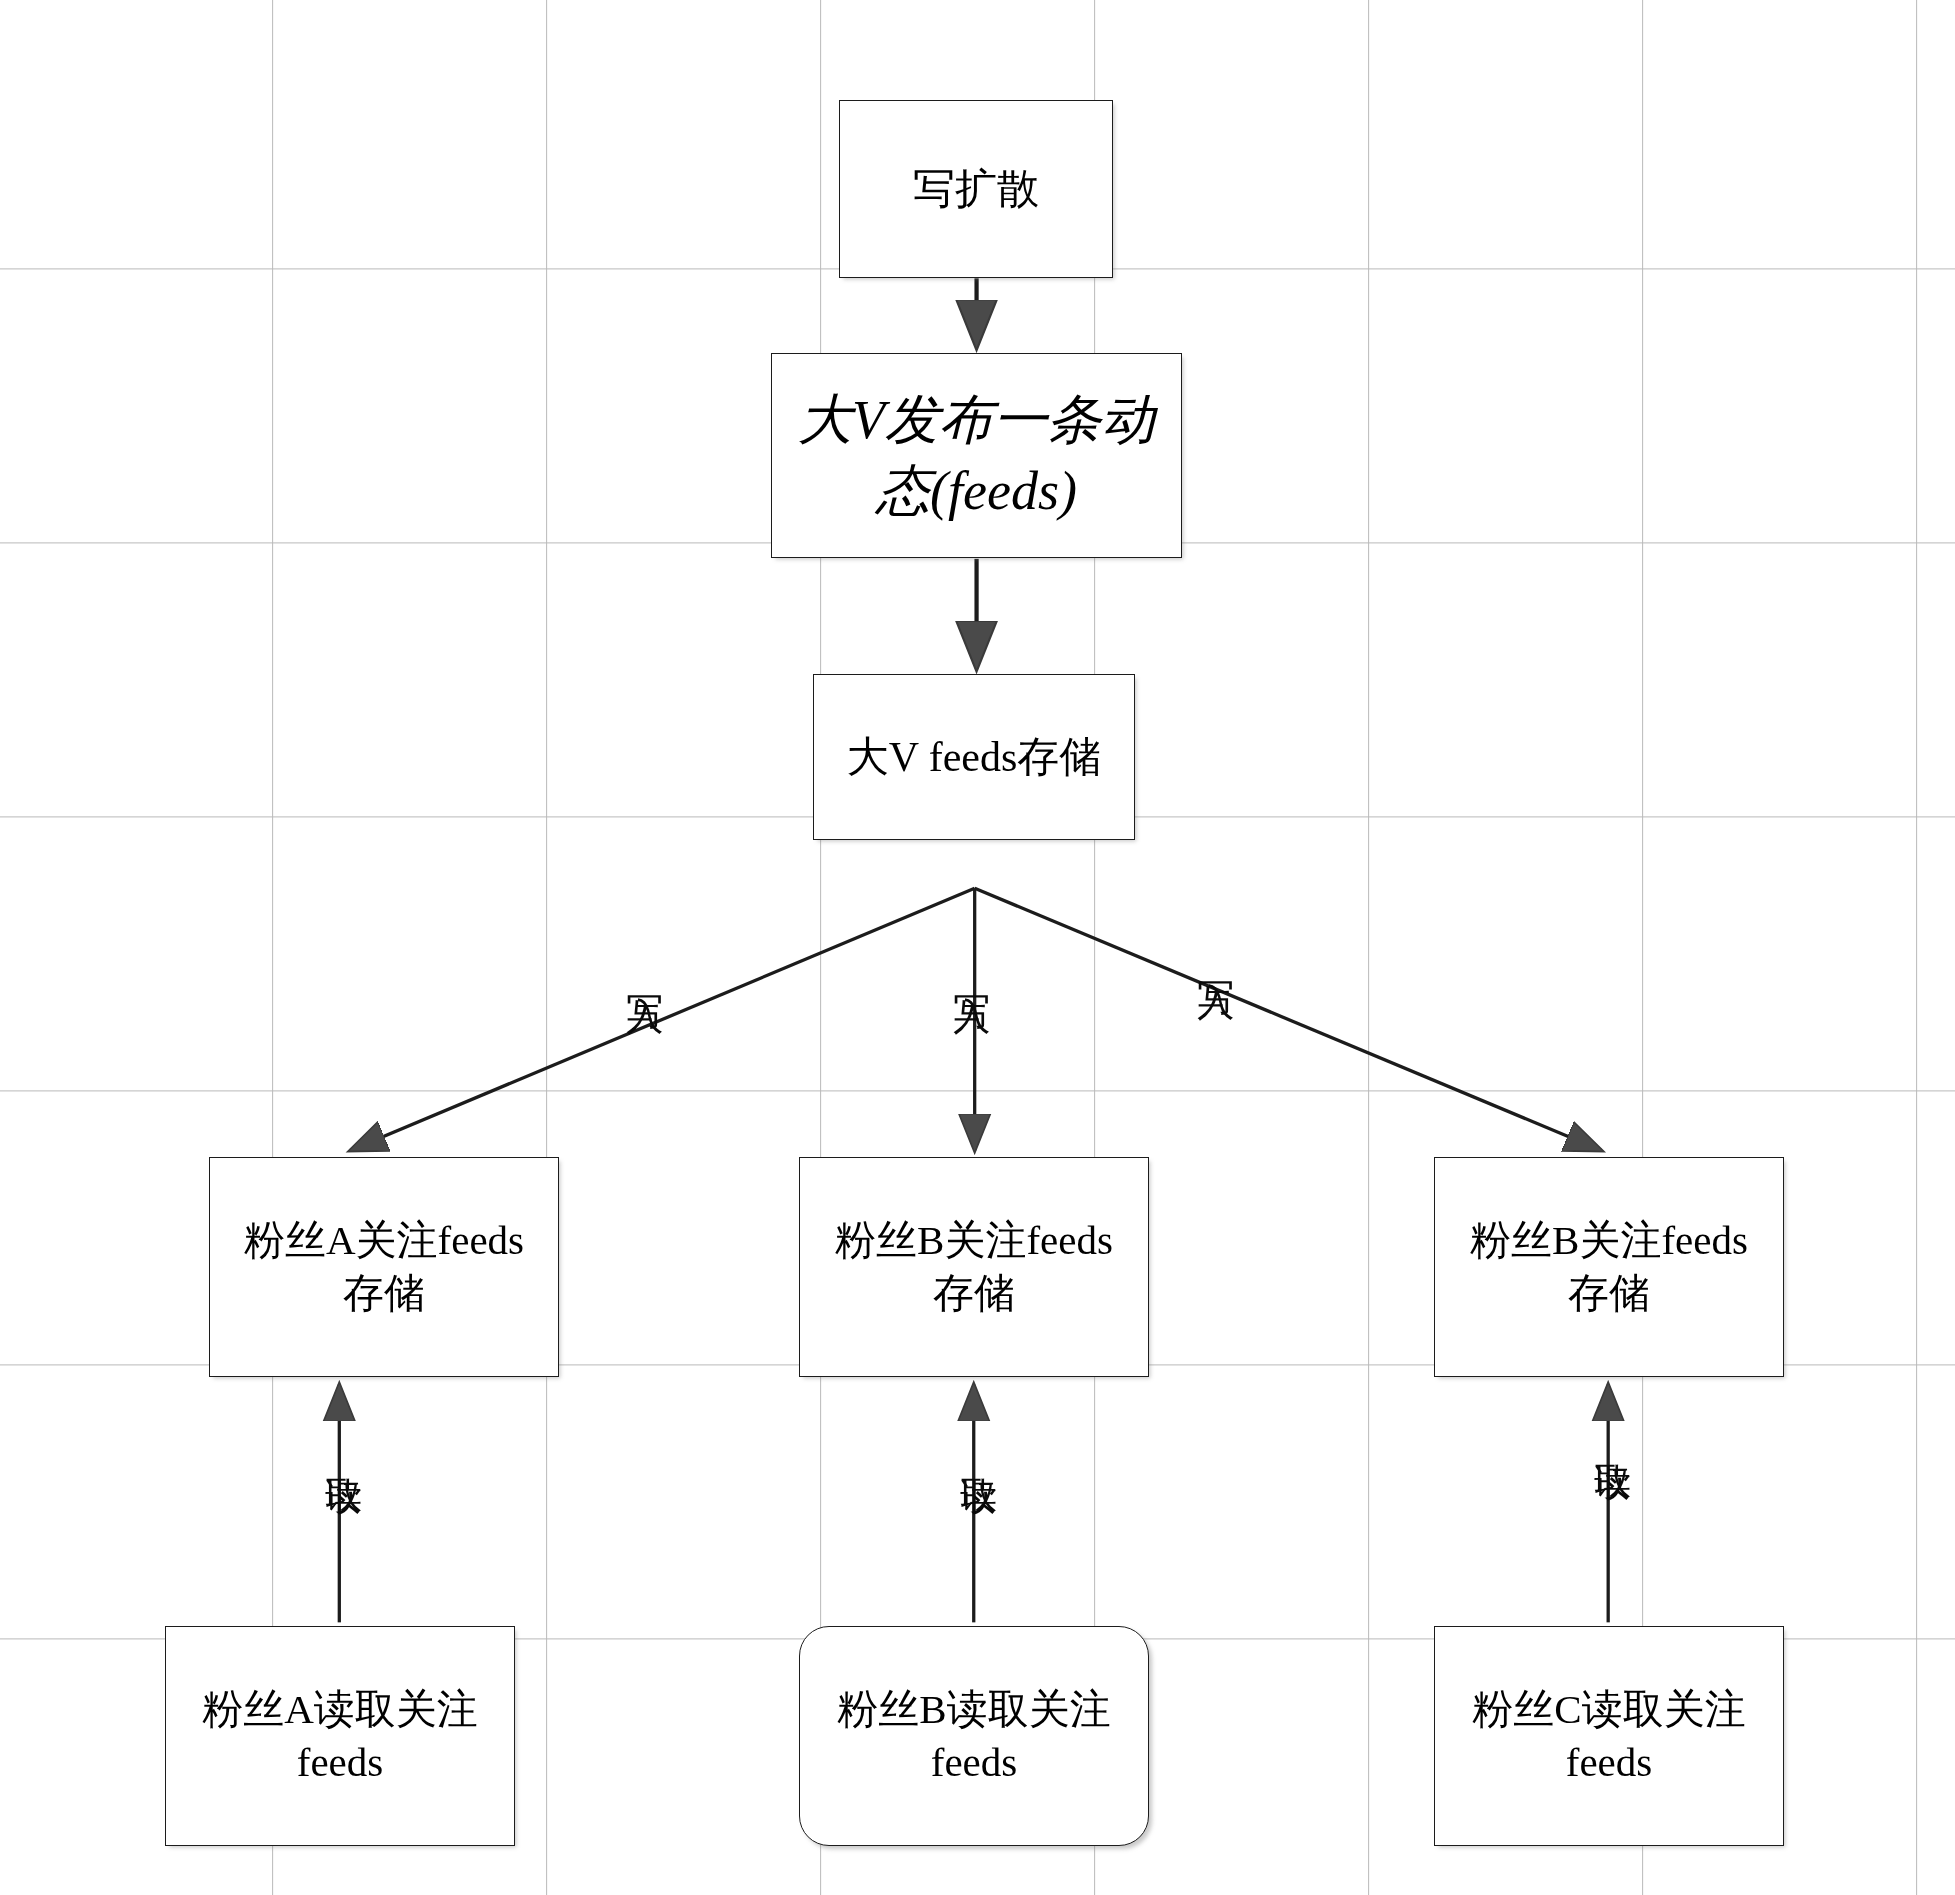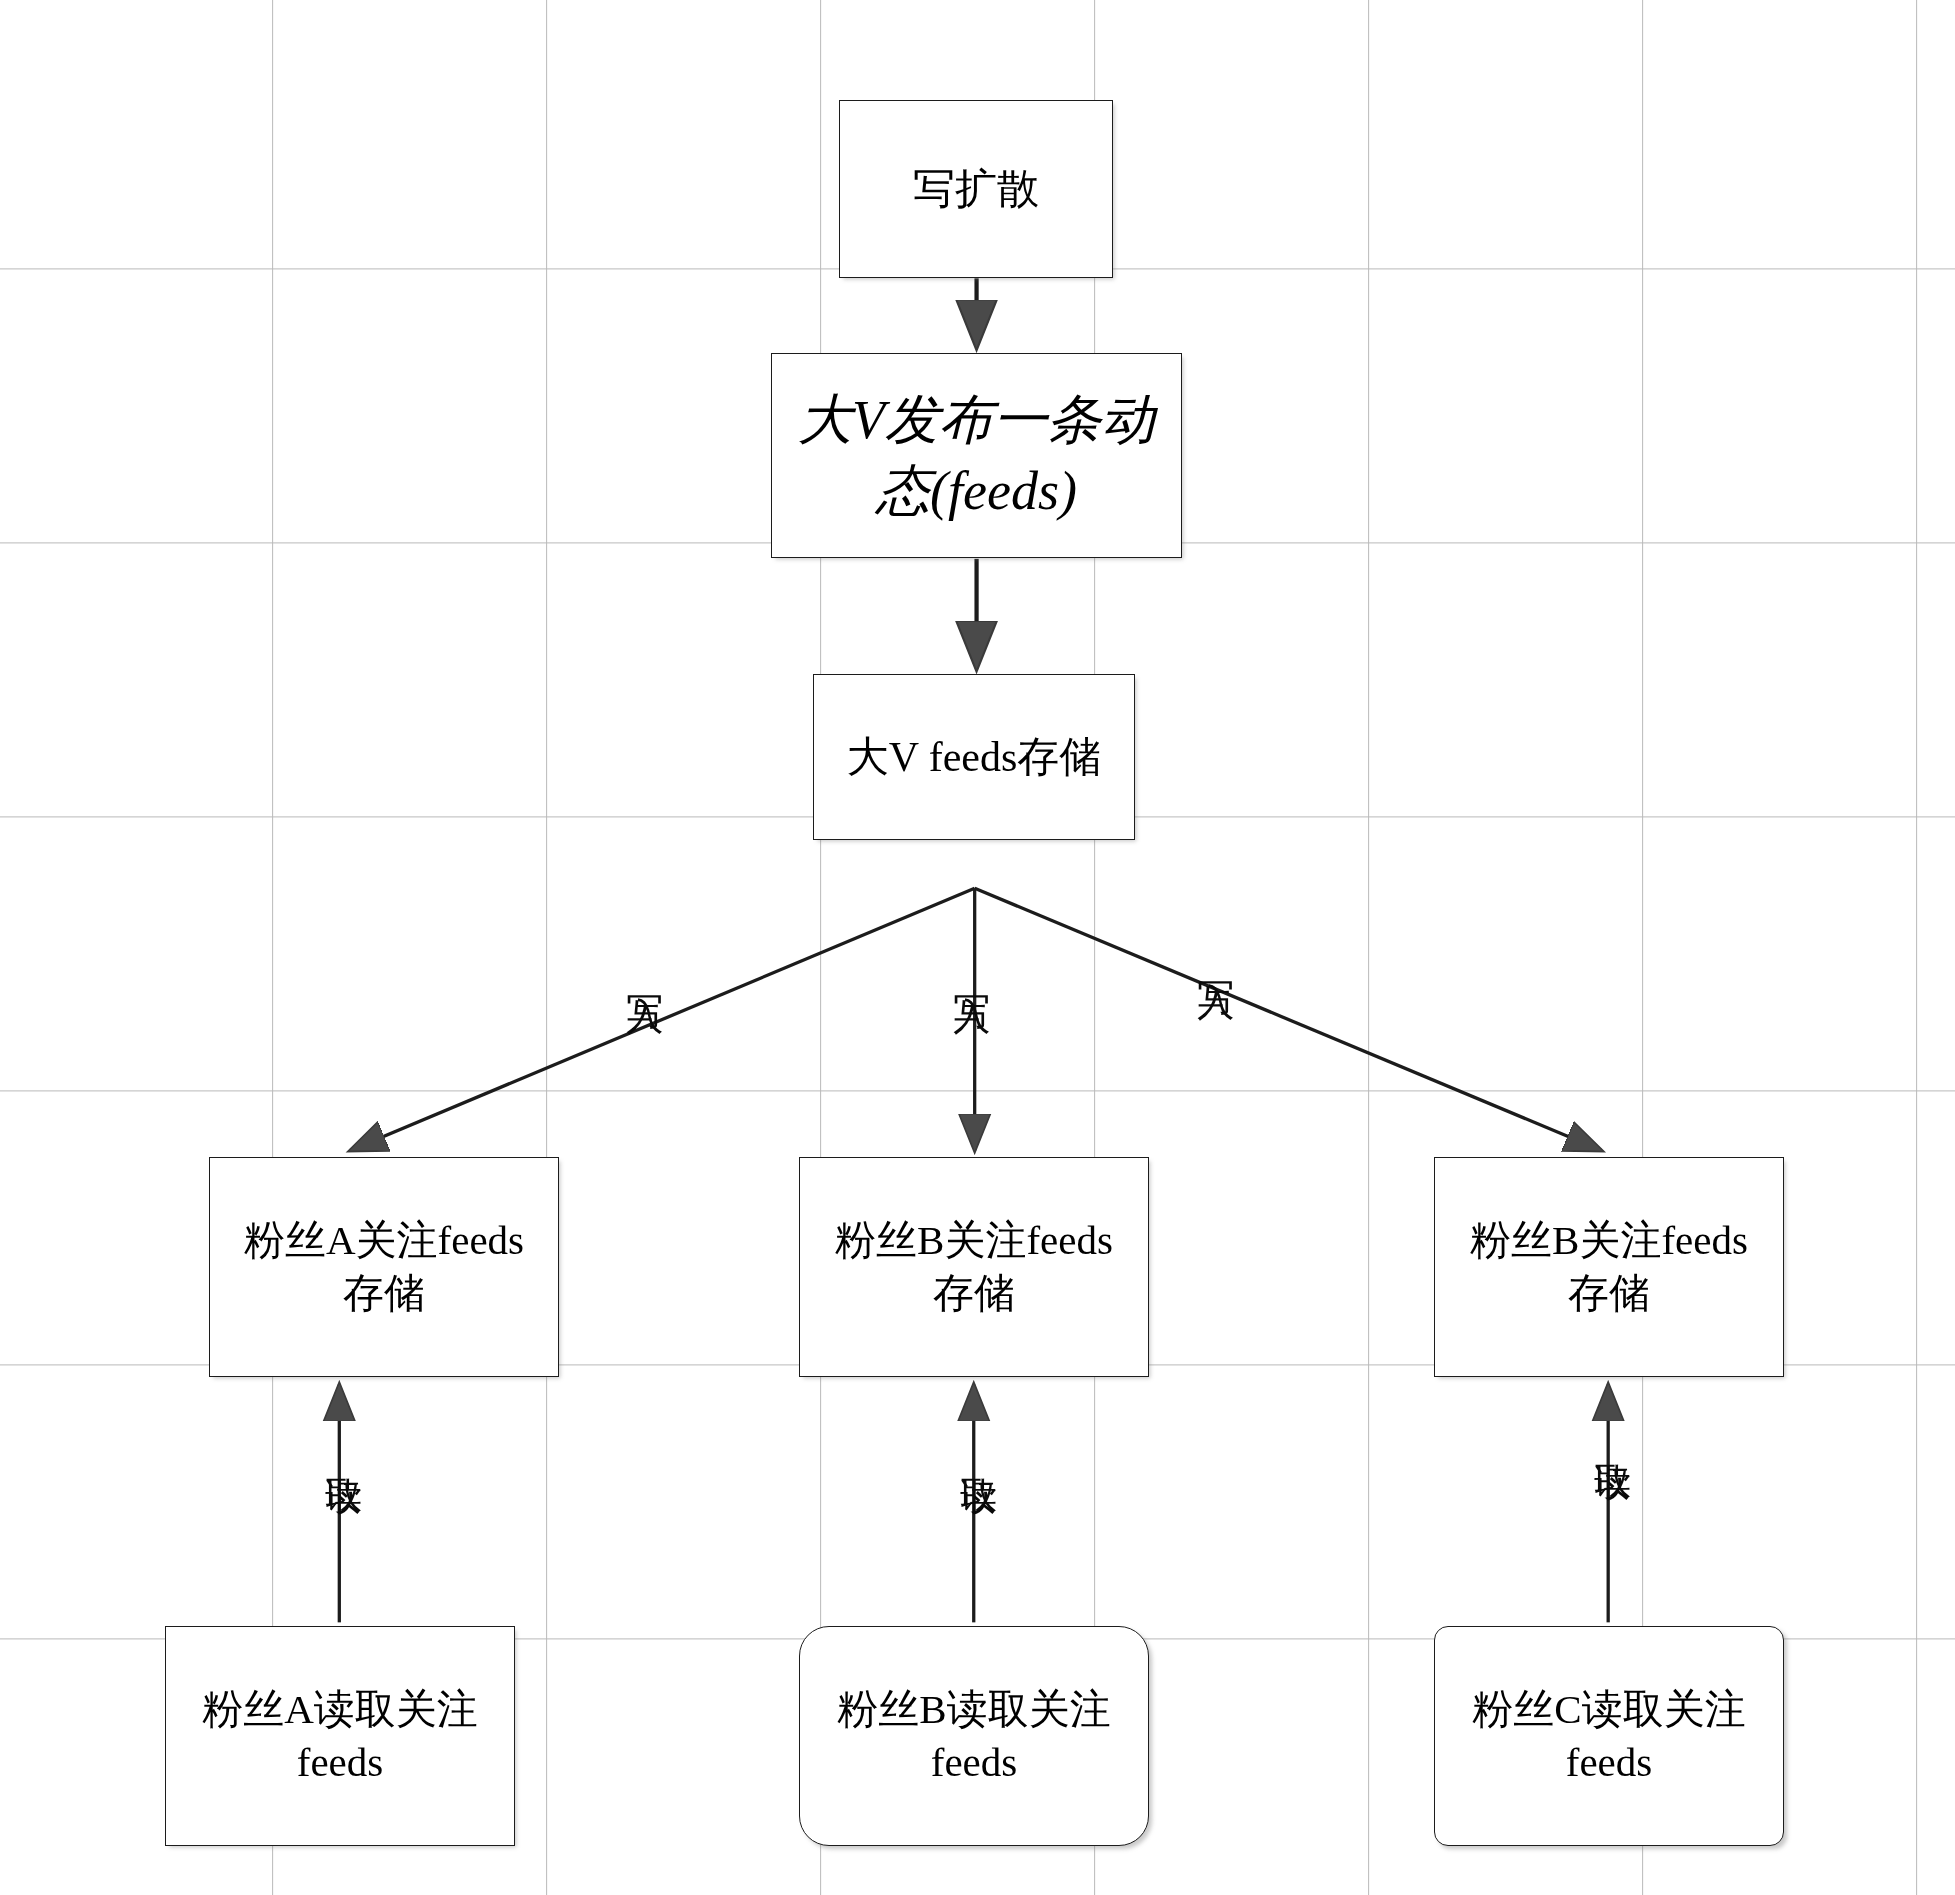--- a/index.html
+++ b/index.html
@@ -76,21 +76,21 @@
   #node-v-feed-store   { left:813px; top:674px; width:322px;  height:166px; }
   #node-v-feed-store .node-label { font-size: 42px; padding: 0 11.3px; }
 
   #node-fan-a-store    { left:165px;  top:1157px; width:350px;  height:220px;margin-left:44px; }
   #node-fan-b-store    { left:799px; top:1157px; width:350px;  height:220px; }
   #node-fan-c-store    { left:1434px; top:1157px; width:350px;  height:220px; }
   .fan-store .node-label { font-size: 41px; padding: 0 8.5px; }
 
   #node-read-a         { left:165px;  top:1626px; width:350px;  height:220px; }
   #node-read-b         { left:799px; top:1626px; width:350px;  height:220px;border-radius:30px; }
-  #node-read-c         { left:1434px; top:1626px; width:350px;  height:220px;border-radius:14px; }
+  #node-read-c         { left:1434px; top:1626px; width:350px;  height:220px; }
   .read-node .node-label { font-size: 41px; padding: 0 8.5px; }
 
   
   .edge-label {
     position: absolute;
     z-index: 4;
     font-family: "Liberation Serif", "DejaVu Serif", serif;
     font-size: 37px;
     line-height: 1.06;
     color: #0a0a0a;

